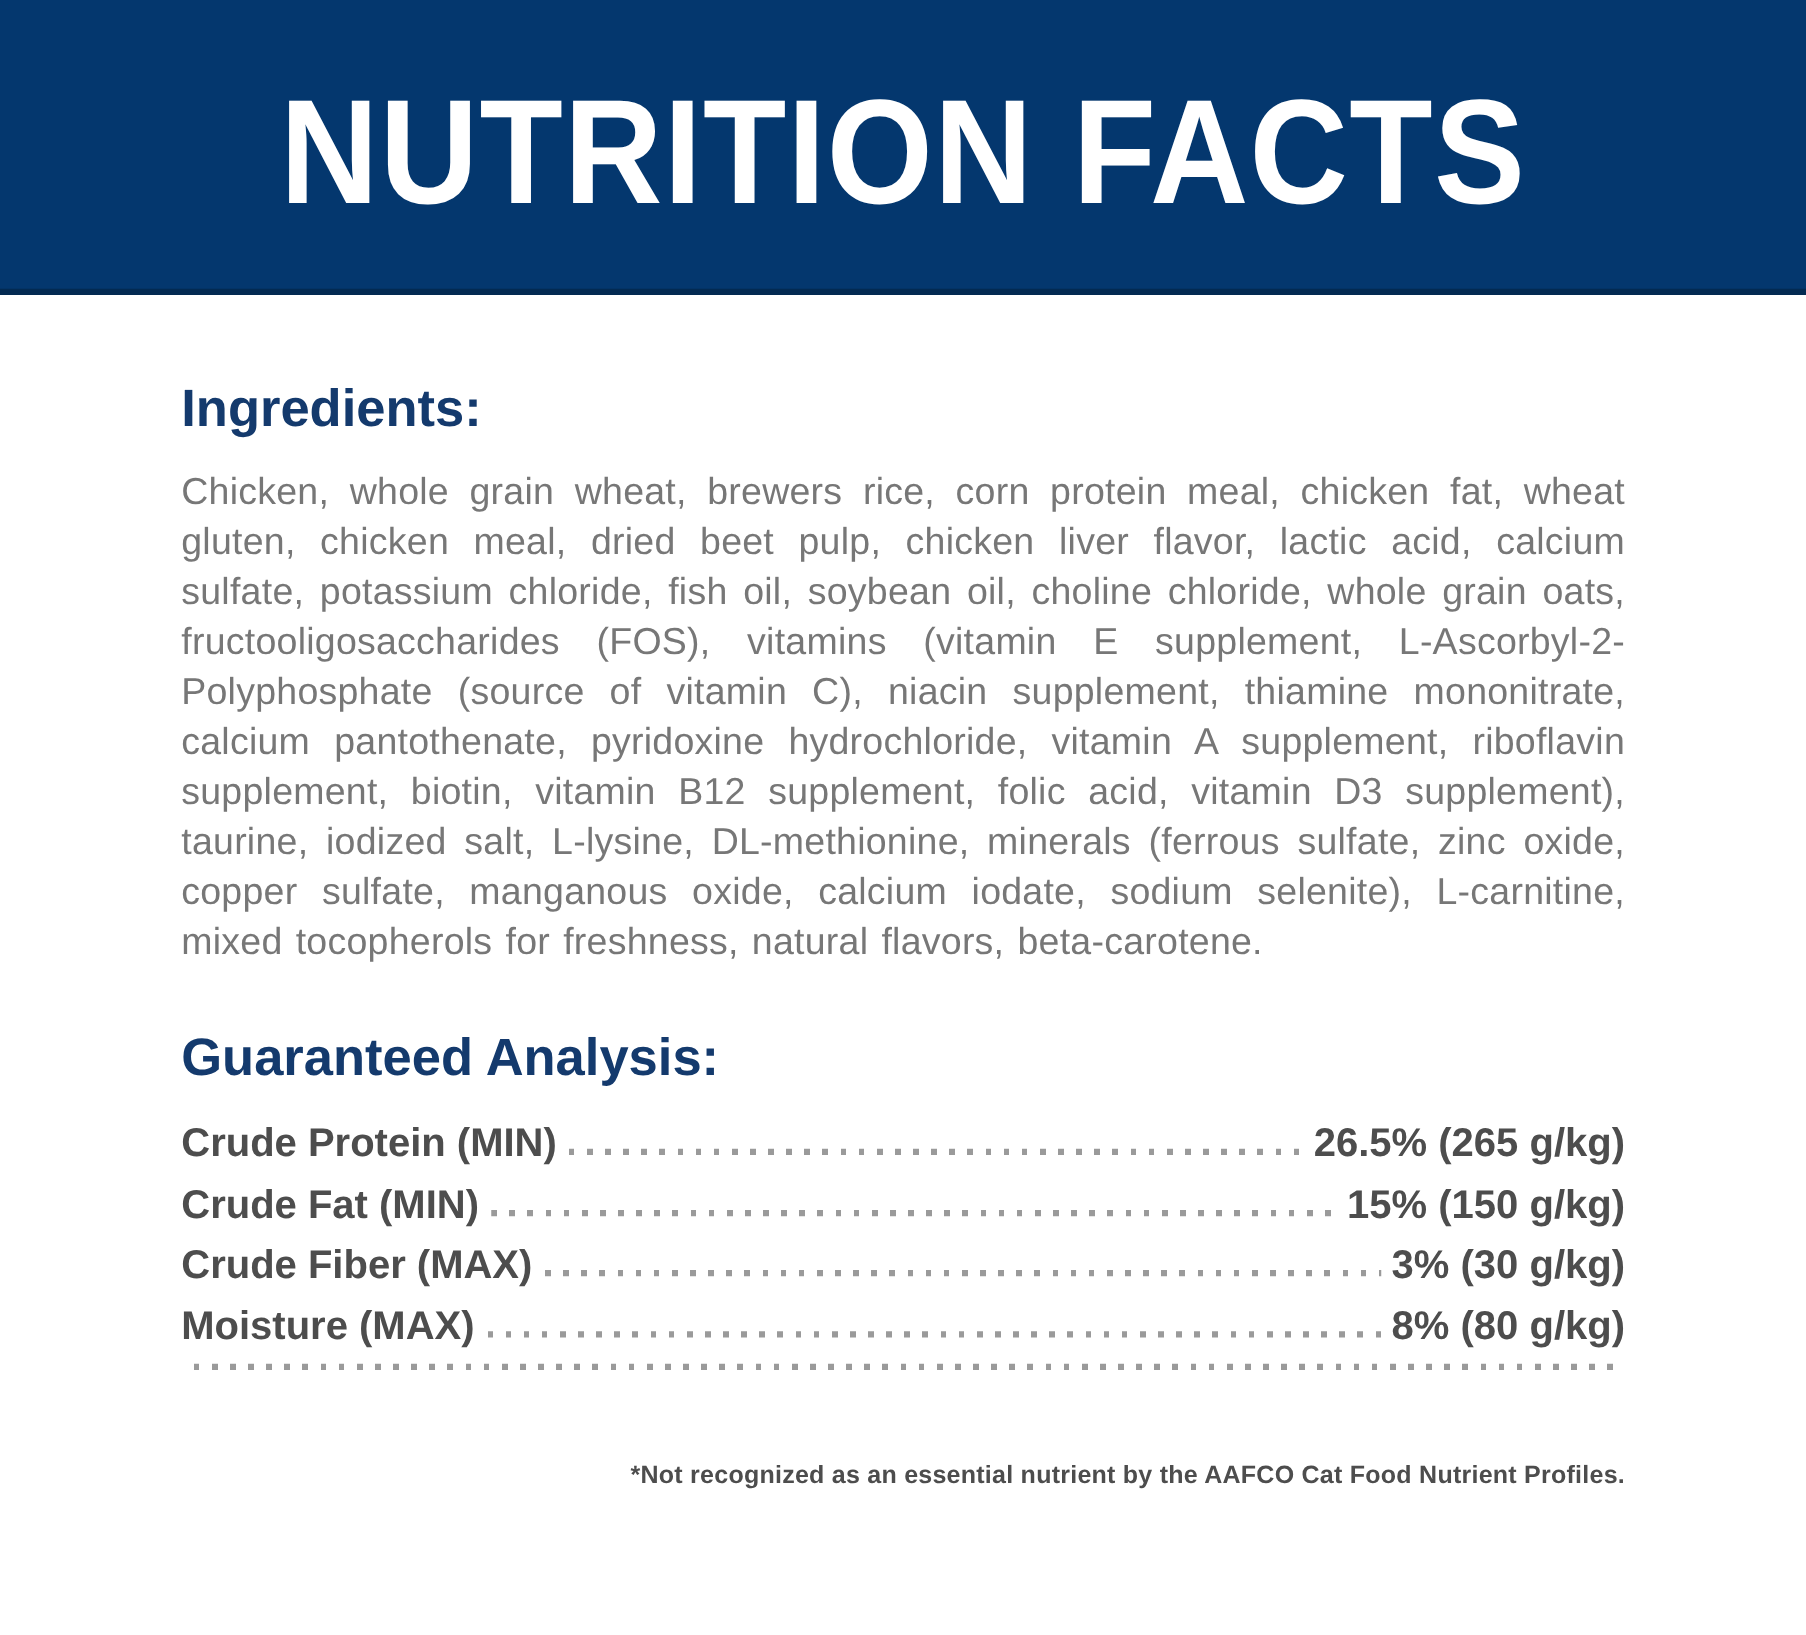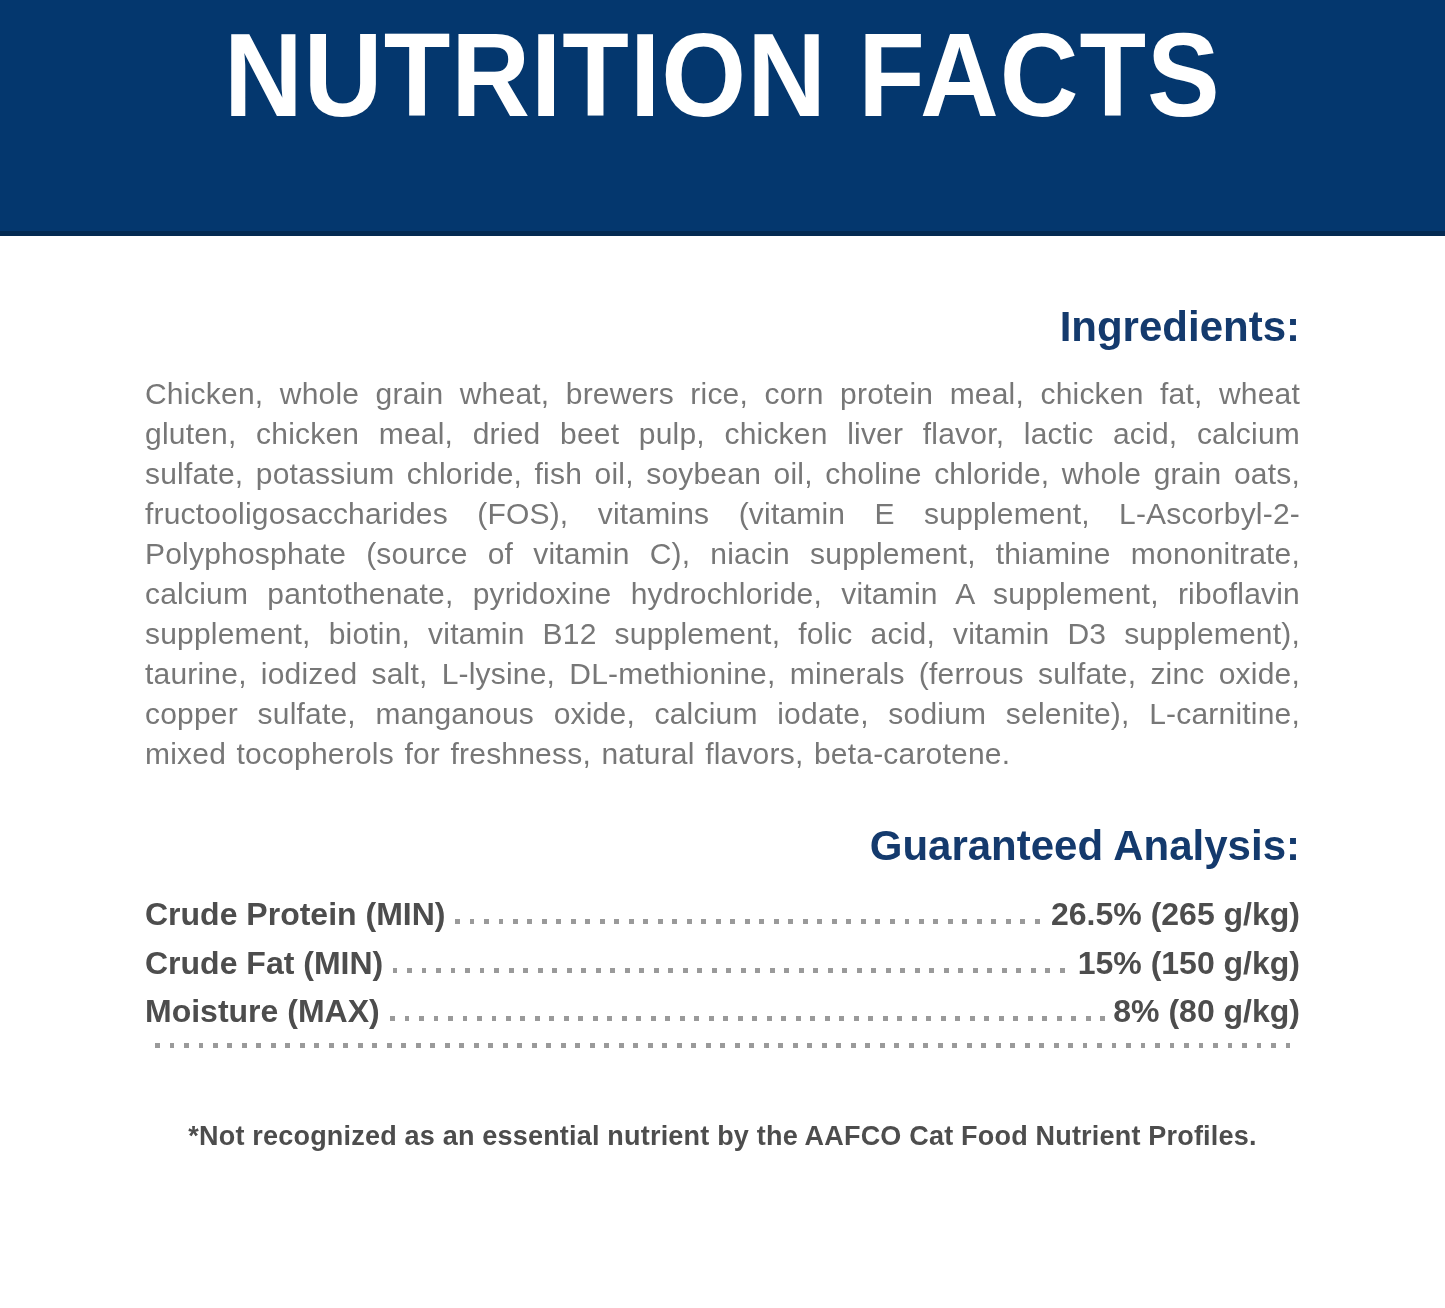--- a/index.html
+++ b/index.html
@@ -14,40 +14,40 @@
   html,body{background:#ffffff;}
   body{
     width:1445px;height:1308px;
     font-family:"Liberation Sans",sans-serif;
     overflow:hidden;
   }
   .banner{
     width:1445px;height:236px;
     background:var(--banner-bg);
     border-bottom:5px solid var(--banner-border);
-    display:flex;align-items:flex-start;justify-content:center;
+    display:flex;align-items:center;justify-content:center;
     padding-top:12px;
   }
   .banner-title{
     color:#ffffff;
     font-size:108px;
     font-weight:bold;
     letter-spacing:1px;
     white-space:nowrap;
     transform:scale(1.01,1.1);
     transform-origin:center;
   }
   .content{
     padding:0 145px;
   }
   .section-heading{
     color:var(--heading);
     font-size:42px;
     font-weight:bold;
-    text-align:right;
+    text-align:left;
     line-height:48px;
   }
   .ingredients-heading{
     margin-top:67px;
   }
   .ingredients-text{
     margin-top:23px;
     color:var(--body-text);
     font-size:30px;
     line-height:40px;
@@ -74,22 +74,22 @@
   .analysis-label{white-space:nowrap;}
   .analysis-leader{
     flex:1;
     height:5px;
     margin:0 8px 7px 10px;
     background-image:repeating-linear-gradient(to right, var(--dots) 0 4.5px, transparent 4.5px 14.5px);
   }
   .analysis-value{white-space:nowrap;}
   .footnote{
     margin-top:66px;
-    text-align:center;
-    font-size:27px;
+    text-align:right;
+    font-size:20px;
     font-weight:bold;
     color:var(--analysis-text);
     letter-spacing:0.2px;
   }
 </style>
 </head>
 <body>
 
 <div class="banner">
   <div class="banner-title">NUTRITION FACTS</div>
@@ -109,20 +109,25 @@
     <span class="analysis-leader"></span>
     <span class="analysis-value">26.5% (265 g/kg)</span>
   </div>
 
   <div class="analysis-row">
     <span class="analysis-label">Crude Fat (MIN)</span>
     <span class="analysis-leader"></span>
     <span class="analysis-value">15% (150 g/kg)</span>
   </div>
 
+  <div class="analysis-row">
+    <span class="analysis-label">Crude Fiber (MAX)</span>
+    <span class="analysis-leader"></span>
+    <span class="analysis-value">3% (30 g/kg)</span>
+  </div>
 
   <div class="analysis-row">
     <span class="analysis-label">Moisture (MAX)</span>
     <span class="analysis-leader"></span>
     <span class="analysis-value">8% (80 g/kg)</span>
   </div>
 
 
   <div class="analysis-row">
     <span class="analysis-leader"></span>

